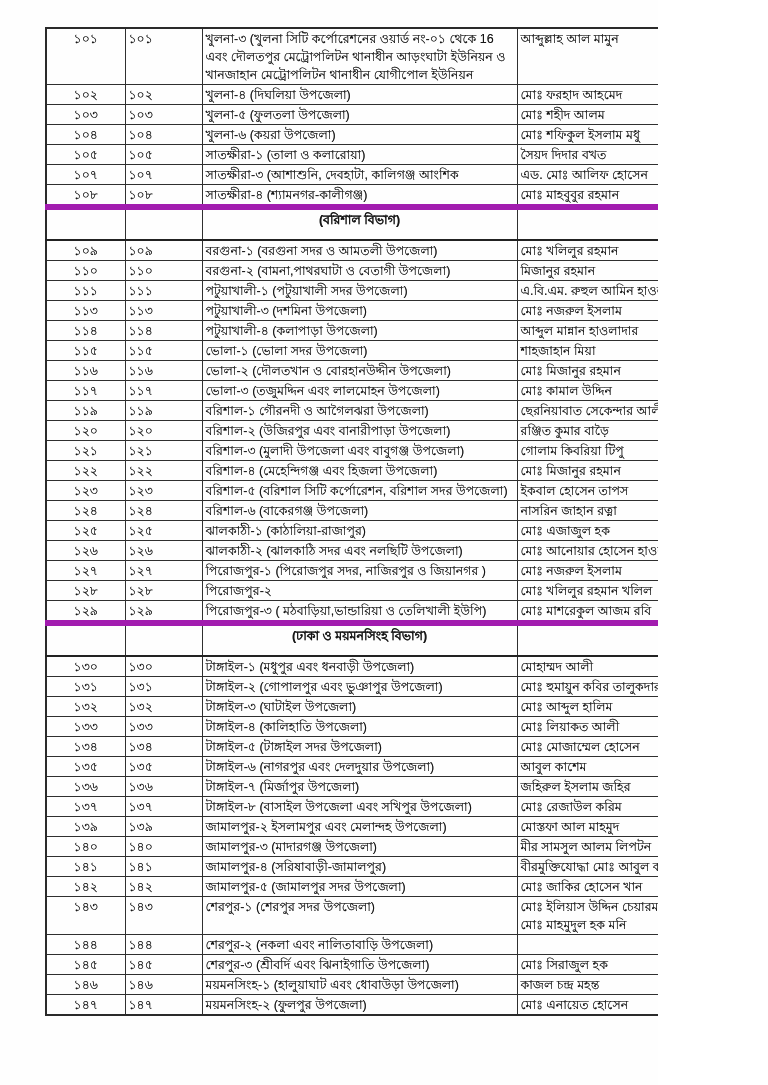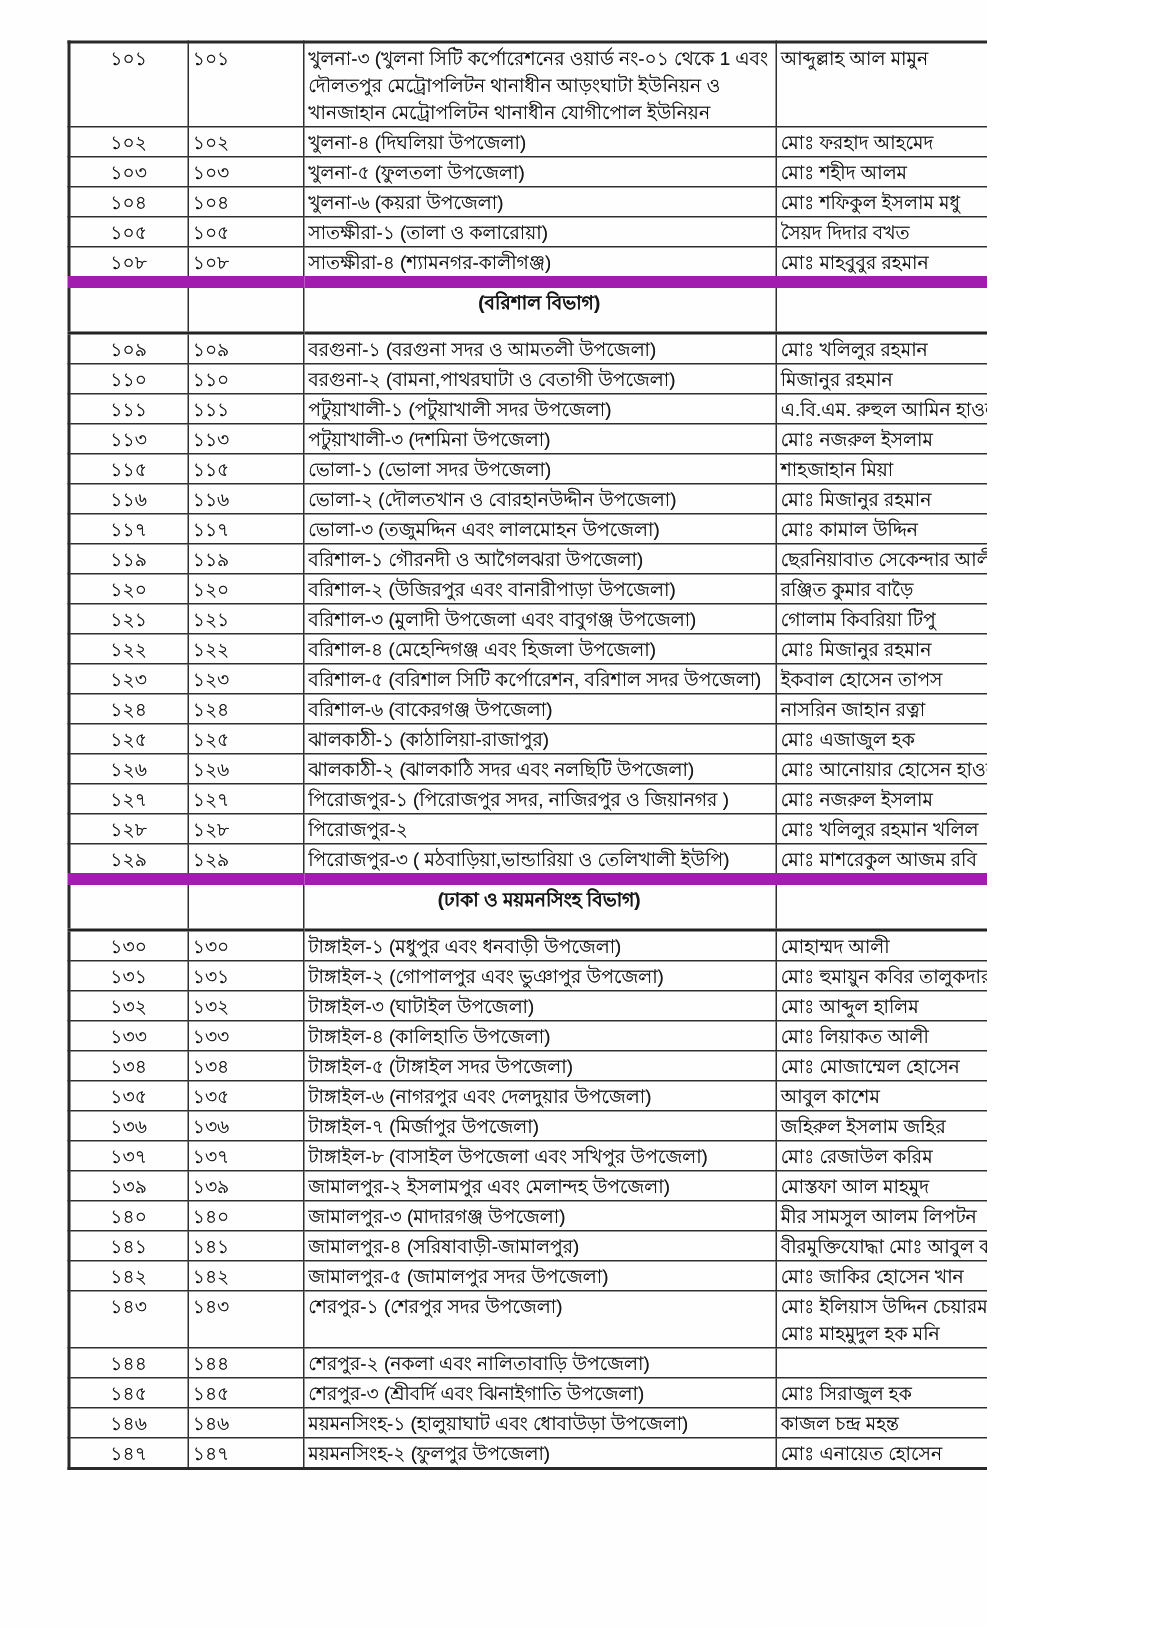--- a/index.html
+++ b/index.html
@@ -48,21 +48,21 @@
   }
   td.c-cand {
     padding-left: 7px;
     white-space: pre-line;
     margin-left: 20px;
   }
   tr.data-row td {
     height: 18px;
   }
   tr.section-row td {
-    border-top: 8px solid #a21caf;
+    border-top: 6px solid #a21caf;
     border-bottom: 2px solid #222;
     height: 28px;
   }
   td.section-title {
     text-align: center;
     font-weight: bold;
     font-size: 20px;
     line-height: 28px;
     padding: 0;
     color: #0f0f0f;
@@ -77,21 +77,21 @@
     <colgroup>
       <col style="width:79px">
       <col style="width:77px">
       <col style="width:315px">
       <col style="width:230px">
     </colgroup>
     <tbody>
         <tr class="data-row">
           <td class="c-sl">১০১</td>
           <td class="c-sl2">১০১</td>
-          <td class="c-const">খুলনা-৩ (খুলনা সিটি কর্পোরেশনের ওয়ার্ড নং-০১ থেকে 1 এবং দৌলতপুর মেট্রোপলিটন থানাধীন আড়ংঘাটা ইউনিয়ন ও খানজাহান মেট্রোপলিটন থানাধীন যোগীপোল ইউনিয়ন</td>
+          <td class="c-const">খুলনা-৩ (খুলনা সিটি কর্পোরেশনের ওয়ার্ড নং-০১ থেকে 16 এবং দৌলতপুর মেট্রোপলিটন থানাধীন আড়ংঘাটা ইউনিয়ন ও খানজাহান মেট্রোপলিটন থানাধীন যোগীপোল ইউনিয়ন</td>
           <td class="c-cand">আব্দুল্লাহ আল মামুন</td>
         </tr>
         <tr class="data-row">
           <td class="c-sl">১০২</td>
           <td class="c-sl2">১০২</td>
           <td class="c-const">খুলনা-৪ (দিঘলিয়া উপজেলা)</td>
           <td class="c-cand">মোঃ ফরহাদ আহমেদ</td>
         </tr>
         <tr class="data-row">
           <td class="c-sl">১০৩</td>
@@ -103,20 +103,26 @@
           <td class="c-sl">১০৪</td>
           <td class="c-sl2">১০৪</td>
           <td class="c-const">খুলনা-৬ (কয়রা উপজেলা)</td>
           <td class="c-cand">মোঃ শফিকুল ইসলাম মধু</td>
         </tr>
         <tr class="data-row">
           <td class="c-sl">১০৫</td>
           <td class="c-sl2">১০৫</td>
           <td class="c-const">সাতক্ষীরা-১ (তালা ও কলারোয়া)</td>
           <td class="c-cand">সৈয়দ দিদার বখত</td>
+        </tr>
+        <tr class="data-row">
+          <td class="c-sl">১০৭</td>
+          <td class="c-sl2">১০৭</td>
+          <td class="c-const">সাতক্ষীরা-৩ (আশাশুনি, দেবহাটা, কালিগঞ্জ আংশিক</td>
+          <td class="c-cand">এড. মোঃ আলিফ হোসেন</td>
         </tr>
         <tr class="data-row">
           <td class="c-sl">১০৮</td>
           <td class="c-sl2">১০৮</td>
           <td class="c-const">সাতক্ষীরা-৪ (শ্যামনগর-কালীগঞ্জ)</td>
           <td class="c-cand">মোঃ মাহবুবুর রহমান</td>
         </tr>
         <tr class="section-row">
           <td class="c-sl"></td>
           <td class="c-sl2"></td>
@@ -141,20 +147,26 @@
           <td class="c-const">পটুয়াখালী-১ (পটুয়াখালী সদর উপজেলা)</td>
           <td class="c-cand">এ.বি.এম. রুহুল আমিন হাওলাদার</td>
         </tr>
         <tr class="data-row">
           <td class="c-sl">১১৩</td>
           <td class="c-sl2">১১৩</td>
           <td class="c-const">পটুয়াখালী-৩ (দশমিনা উপজেলা)</td>
           <td class="c-cand">মোঃ নজরুল ইসলাম</td>
         </tr>
         <tr class="data-row">
+          <td class="c-sl">১১৪</td>
+          <td class="c-sl2">১১৪</td>
+          <td class="c-const">পটুয়াখালী-৪ (কলাপাড়া উপজেলা)</td>
+          <td class="c-cand">আব্দুল মান্নান হাওলাদার</td>
+        </tr>
+        <tr class="data-row">
           <td class="c-sl">১১৫</td>
           <td class="c-sl2">১১৫</td>
           <td class="c-const">ভোলা-১ (ভোলা সদর উপজেলা)</td>
           <td class="c-cand">শাহজাহান মিয়া</td>
         </tr>
         <tr class="data-row">
           <td class="c-sl">১১৬</td>
           <td class="c-sl2">১১৬</td>
           <td class="c-const">ভোলা-২  (দৌলতখান ও বোরহানউদ্দীন উপজেলা)</td>
           <td class="c-cand">মোঃ মিজানুর রহমান</td>

